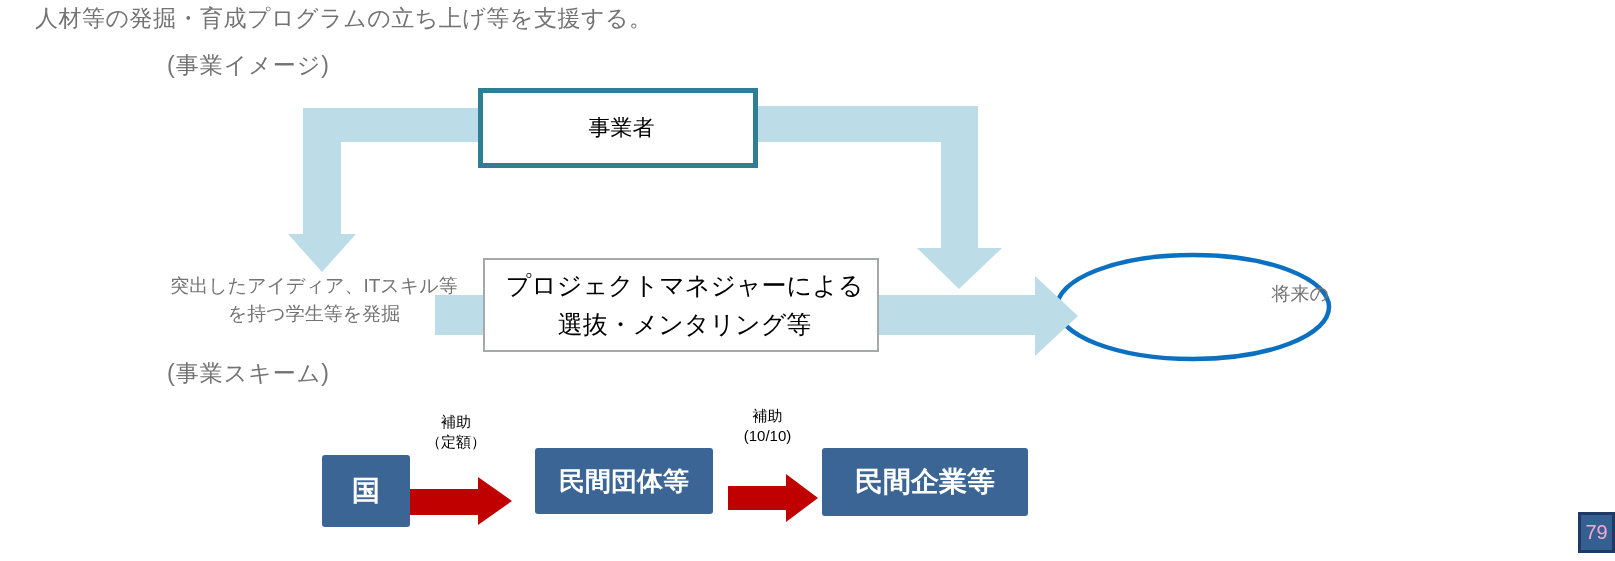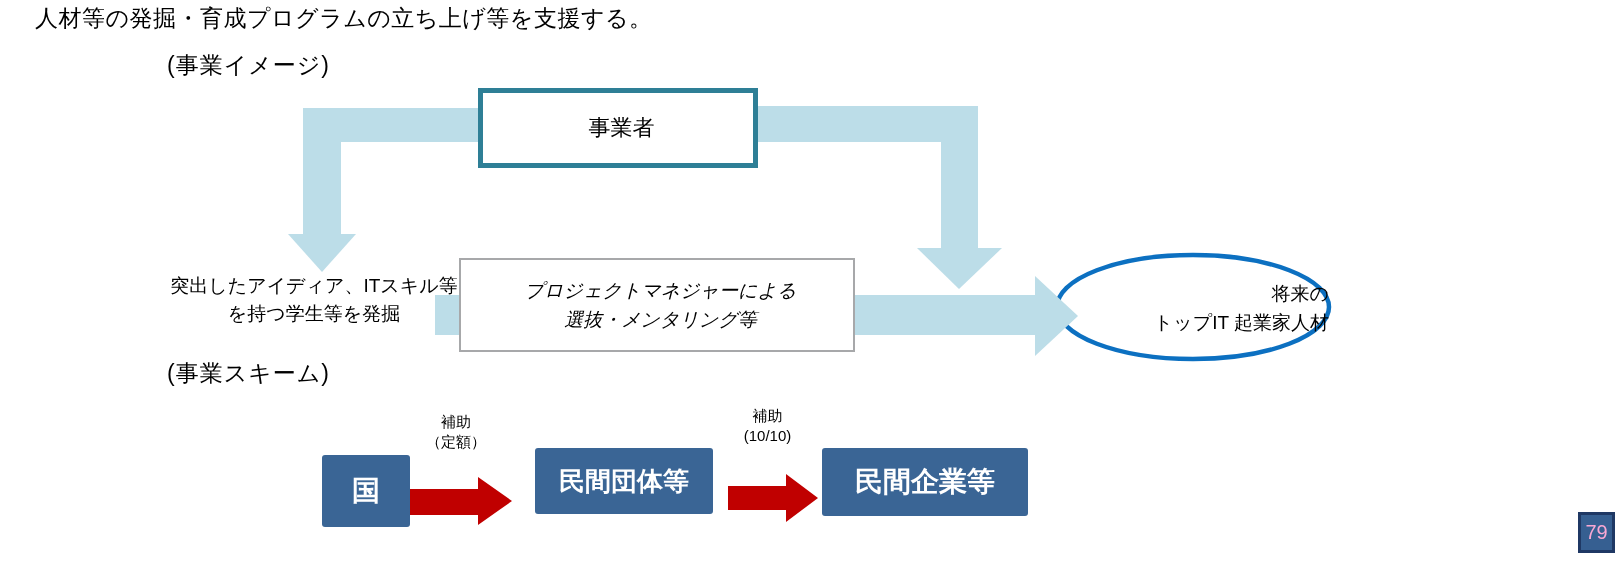--- a/index.html
+++ b/index.html
@@ -15,35 +15,35 @@
   * { margin:0; padding:0; box-sizing:border-box; }
   body { background:#fff; font-family:"Liberation Sans","DejaVu Sans",sans-serif; }
   .slide {
     position:relative; width:1615px; height:561px; background:#fff; overflow:hidden;
   }
   .arrows-svg { position:absolute; left:0; top:0; z-index:1; }
   .lb { fill: var(--lightblue); }
   .red { fill: var(--red); }
   .ellipse-shape { fill:#fff; stroke:var(--blue); stroke-width:4.5; }
 
-  .txt { position:absolute; color:#000000; z-index:3; }
+  .txt { position:absolute; color:#737373; z-index:3; }
   .heading { left:35px; top:3px; font-size:23px; letter-spacing:0.5px; }
   .section-label { font-size:23px; letter-spacing:1px; }
   .lbl-image { left:167px; top:50px; }
   .lbl-scheme { left:167px; top:358px; }
 
   .wbox {
     position:absolute; background:#fff; z-index:2;
     display:flex; flex-direction:column; justify-content:center;
     text-align:center;
     padding-left:7px;
   }
   .business { left:478px; top:88px; width:280px; height:80px; border:5px solid var(--teal); font-size:22px; }
   .dev { left:828px; top:152px; width:247px; height:86px; border:2px solid var(--boxborder); font-size:19px; line-height:1.55; }
-  .pm  { left:459px; top:258px; width:396px; height:94px; border:2px solid var(--boxborder); font-size:19px; line-height:1.55;font-style:italic; }
+  .pm  { left:483px; top:258px; width:396px; height:94px; border:2px solid var(--boxborder); font-size:25px; line-height:1.55; }
 
   .discover { left:158px; top:272px; width:312px; text-align:center; font-size:19px; line-height:1.45; z-index:3; }
   .future-text { left:1057px; top:280px; width:272px; text-align:right; font-size:19px; line-height:1.5; z-index:3; }
 
   .node {
     position:absolute; background:var(--navy); color:#fff; z-index:2;
     display:flex; align-items:center; justify-content:center;
     font-weight:bold; border-radius:3px; text-align:center;
   }
   .node-country { left:322px; top:455px; width:88px; height:72px; font-size:28px; }
@@ -104,21 +104,20 @@
     <div>を持つ学生等を発掘</div>
   </div>
 
   <div class="wbox pm">
     <span>プロジェクトマネジャーによる</span>
     <span>選抜・メンタリング等</span>
   </div>
 
   <div class="txt future-text">
     <div>将来の</div>
-    <div>トップIT 起業家人材</div>
   </div>
 
   <div class="txt section-label lbl-scheme">(事業スキーム)</div>
 
   <div class="node node-country">
     <span>国</span>
   </div>
 
   <div class="subsidy subsidy-1">
     <div>補助</div>

